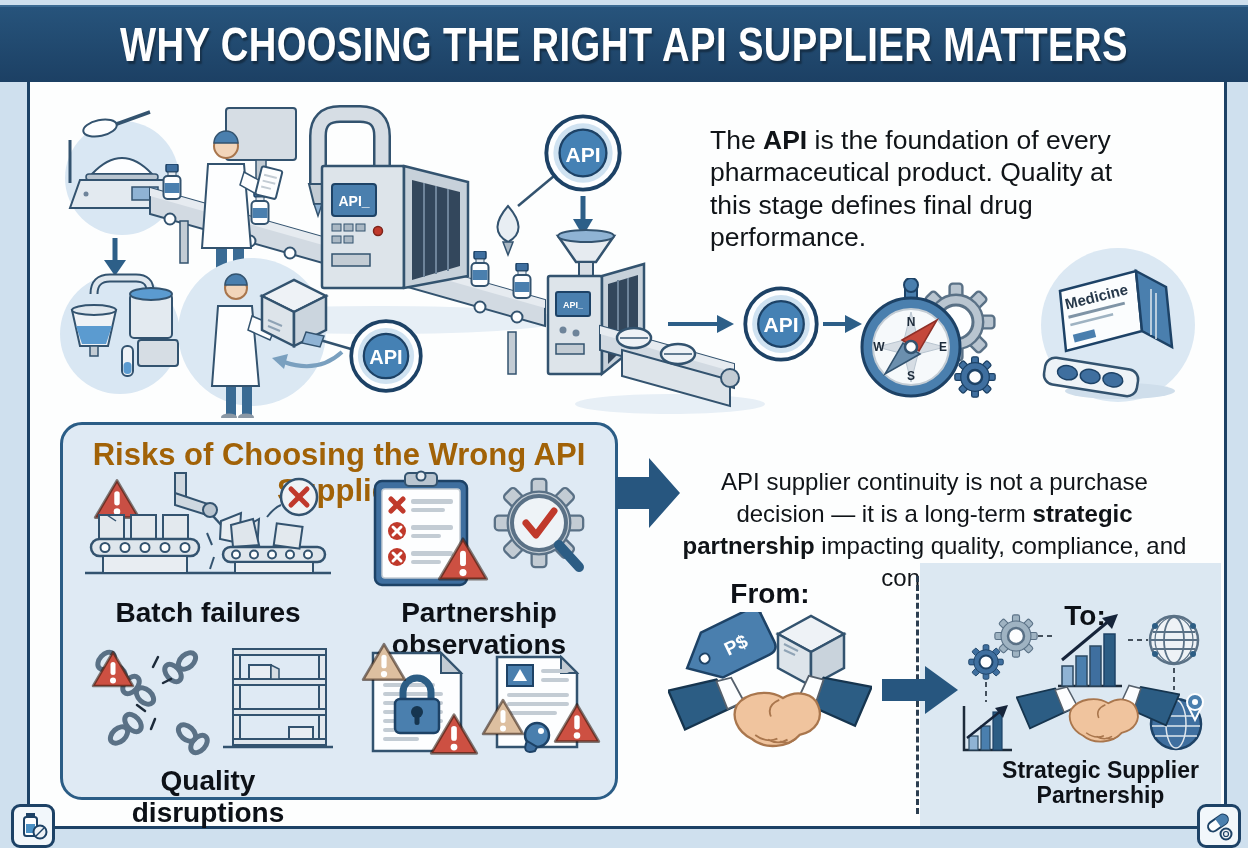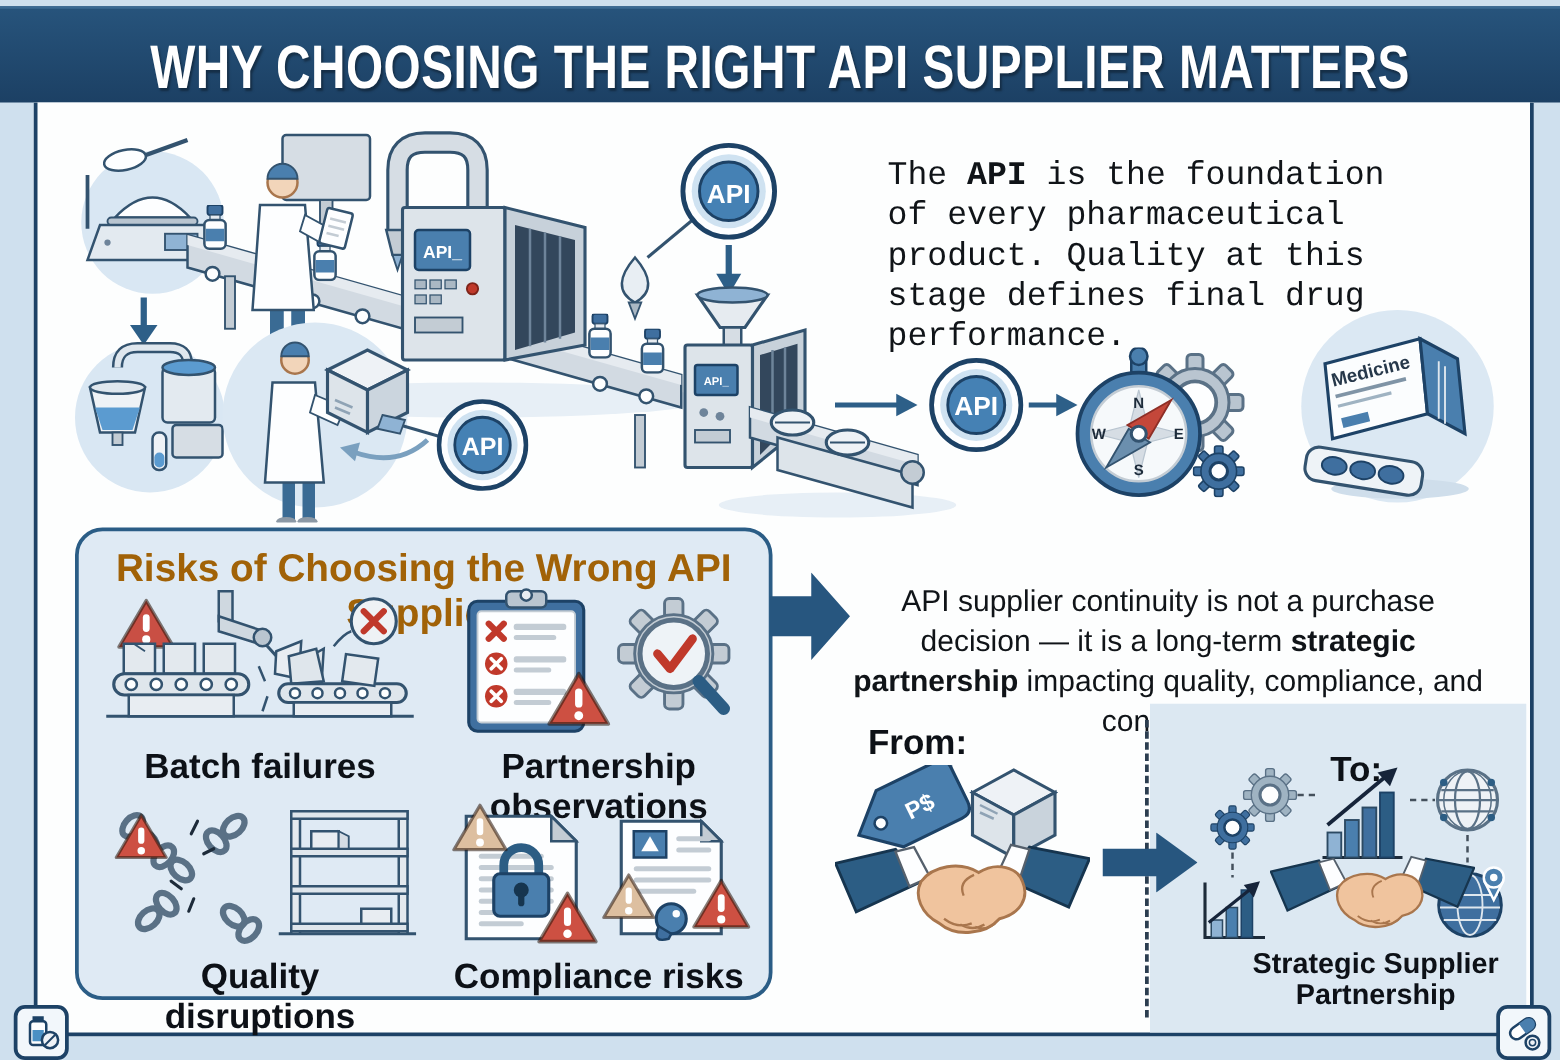--- a/index.html
+++ b/index.html
@@ -1,31 +1,31 @@
 <!DOCTYPE html>
 <html><head>
 <meta charset="utf-8">
 <style>
   html,body{margin:0;padding:0;}
   body{font-family:"Liberation Sans",sans-serif;color:#161616;}
   #root{position:relative;width:1248px;height:848px;background:#cfe0ee;overflow:hidden;}
   .abs{position:absolute;}
   
   #band{position:absolute;left:0;top:5px;width:1248px;height:77px;
-        background:linear-gradient(#27547c,#1c4064);display:flex;align-items:flex-end;justify-content:center;
+        background:linear-gradient(#27547c,#1c4064);display:flex;align-items:center;justify-content:center;
         box-shadow:inset 0 2px 0 #3c6b93;}
   #band h1{margin:0;color:#fff;font-size:49px;font-weight:bold;white-space:nowrap;
            transform:scaleX(.78);letter-spacing:.5px;text-shadow:2px 3px 2px rgba(0,0,0,.35);}
   
   #content{position:absolute;left:27px;top:82px;width:1194px;height:744px;background:#fdfefe;
            border-left:3px solid #1d4266;border-right:3px solid #1d4266;border-bottom:3px solid #1d4266;}
   .cornerbadge{position:absolute;width:38px;height:38px;background:#f2f7fb;border:3px solid #1d4266;border-radius:9px;
                display:flex;align-items:center;justify-content:center;z-index:5;}
   
-  #intro{position:absolute;left:710px;top:124px;width:432px;font-size:26.5px;line-height:1.22;color:#101418;font-family:Liberation Mono, monospace;}
+  #intro{position:absolute;left:710px;top:124px;width:432px;font-size:26.5px;line-height:1.22;color:#101418;}
   #partner{position:absolute;left:682px;top:466px;width:505px;font-size:24px;line-height:1.33;text-align:center;color:#101418;}
   
   #risks{position:absolute;left:60px;top:422px;width:552px;height:372px;background:#dfeaf4;
          border:3px solid #2b5d86;border-radius:22px;}
   #risks .title{position:absolute;left:0;top:12px;width:100%;text-align:center;font-weight:bold;font-size:31px;color:#a16207;}
   .caption{position:absolute;text-align:center;font-weight:bold;font-size:28px;color:#0d1117;}
   
   #toPanel{position:absolute;left:920px;top:563px;width:301px;height:263px;background:#dce8f2;}
   #dash{position:absolute;left:916px;top:576px;height:238px;border-left:3px dashed #2c3e50;}
   .flabel{position:absolute;text-align:center;font-weight:bold;font-size:28px;color:#0d1117;}
@@ -470,33 +470,32 @@
             <rect x="152" y="63" width="62" height="4" rx="2"></rect>
           <rect x="152" y="72" width="50" height="4" rx="2"></rect>
         </g>
         <circle cx="182" cy="96" r="12" fill="#4a7fae" stroke="#1d4266" stroke-width="2.5"></circle>
         <circle cx="186" cy="92" r="3" fill="#fdfeff"></circle>
         <path d="M172,102 Q166,116 180,112 L182,108 Z" fill="#3f6f9f" stroke="#1d4266" stroke-width="2"></path>
       </g>
       <use href="#warn" x="126" y="58" width="44" height="40" style="color:#ddbfa0"></use>
       <use href="#warn" x="198" y="62" width="48" height="44" style="color:#cd5042"></use>
     </svg>
-    <div class="caption" style="left:292px;top:340px;width:248px">Compliance risks</div>
   </div>
 
   <svg class="abs" style="left:616px;top:458px" width="64" height="70" viewBox="0 0 64 70">
     <polygon points="0,19 33,19 33,0 64,35 33,70 33,51 0,51" fill="#27567f"></polygon>
   </svg>
 
   <div id="partner"><span>API supplier continuity is not a purchase decision — it is a long-term </span><b>strategic partnership</b><span> impacting quality, compliance, and continuity.</span></div>
 
   <div id="toPanel"></div>
   <div id="dash"></div>
 
-  <div class="flabel" style="left:624px;top:578px;width:220px">From:</div>
+  <div class="flabel" style="left:660px;top:578px;width:220px">From:</div>
 
   <svg class="abs" style="left:660px;top:612px" width="220" height="150" viewBox="0 0 220 150">
     <g transform="translate(14,6) rotate(-26 50 30)">
       <circle cx="90" cy="10" r="9" fill="none" stroke="#8fa3b5" stroke-width="3.5"></circle>
       <path d="M8,32 L36,6 H88 Q98,6 98,16 V46 Q98,56 88,56 H36 Z" fill="#4a7fae" stroke="#1d4266" stroke-width="2.5"></path>
       <circle cx="28" cy="31" r="5" fill="#fdfeff" stroke="#1d4266" stroke-width="2"></circle>
       <text x="62" y="39" text-anchor="middle" font-size="19" font-weight="bold" fill="#fff">P$</text>
     </g>
     <g transform="translate(118,2)">
       <polygon points="0,20 33,2 66,20 33,38" fill="#eef2f6" stroke="#33536f" stroke-width="2.5"></polygon>

